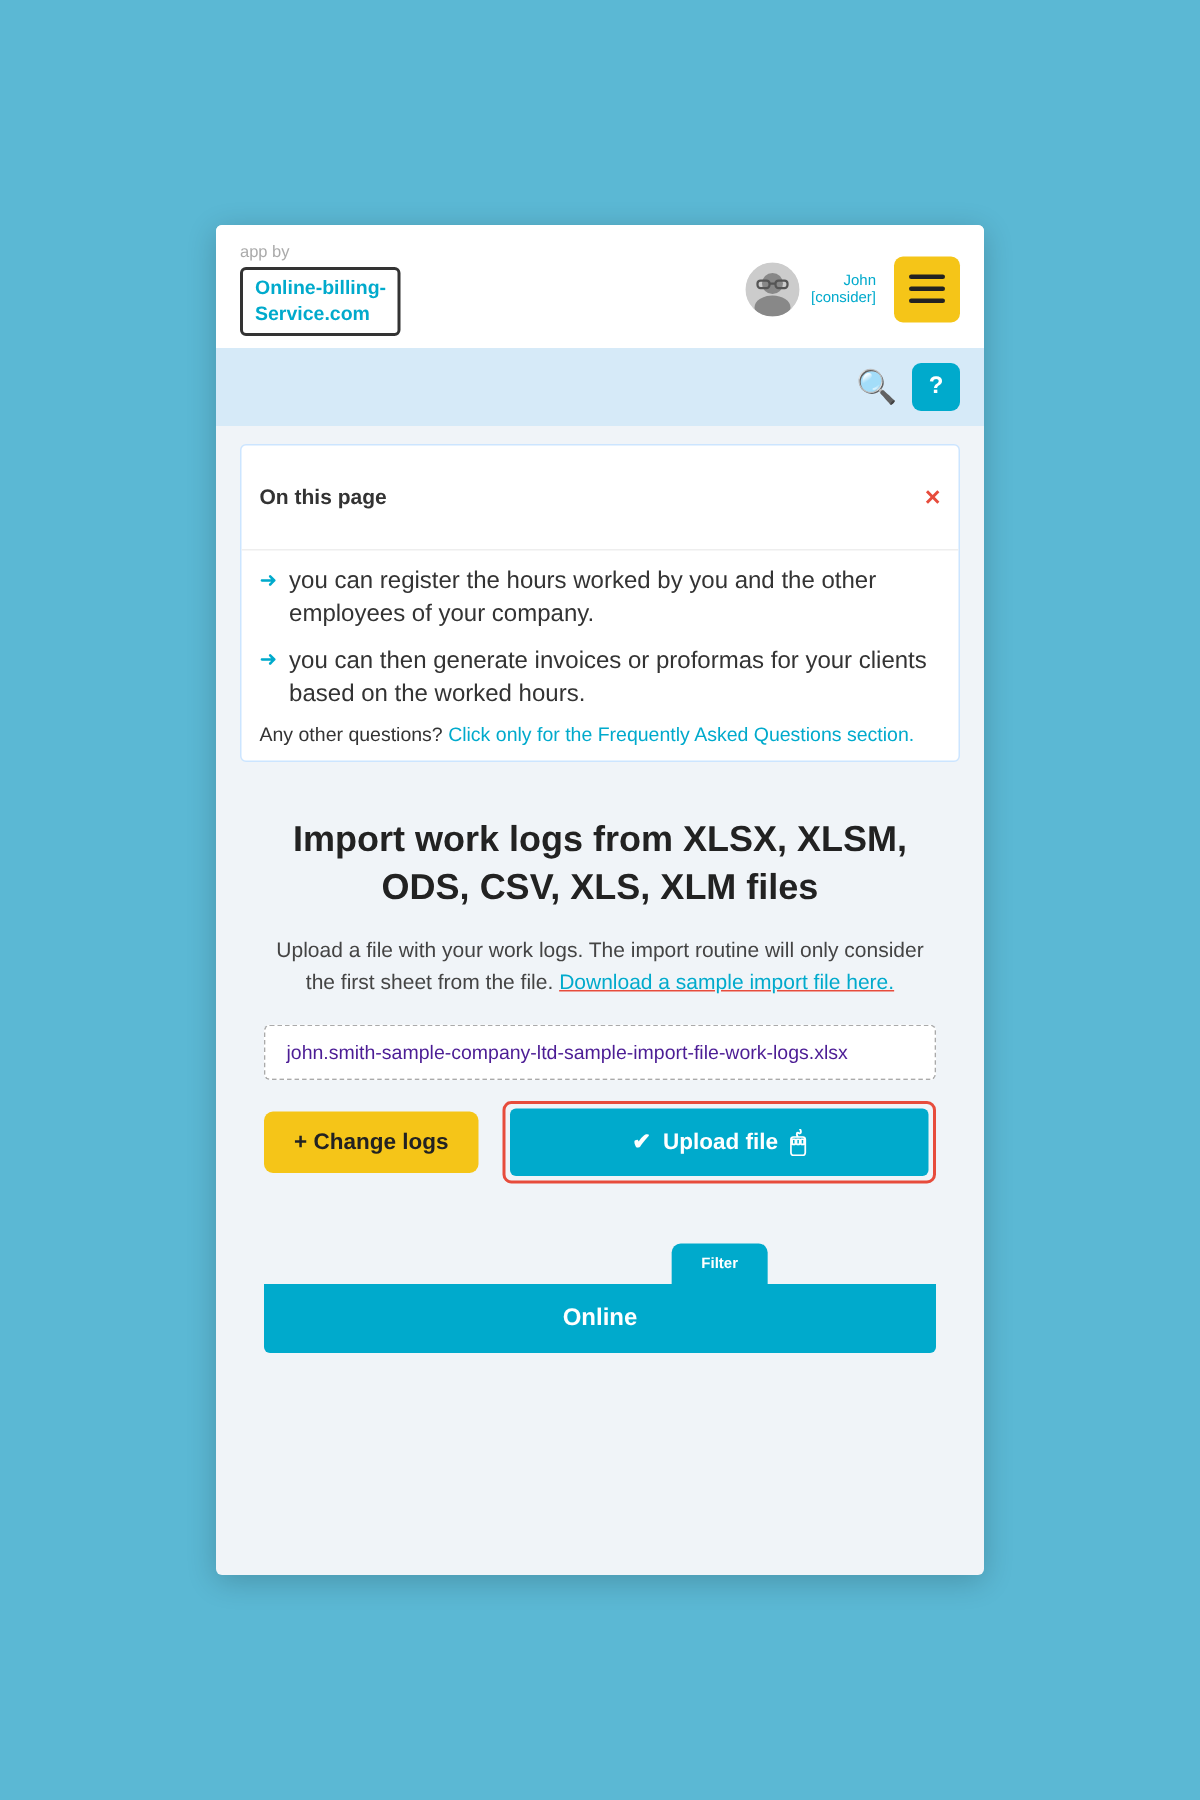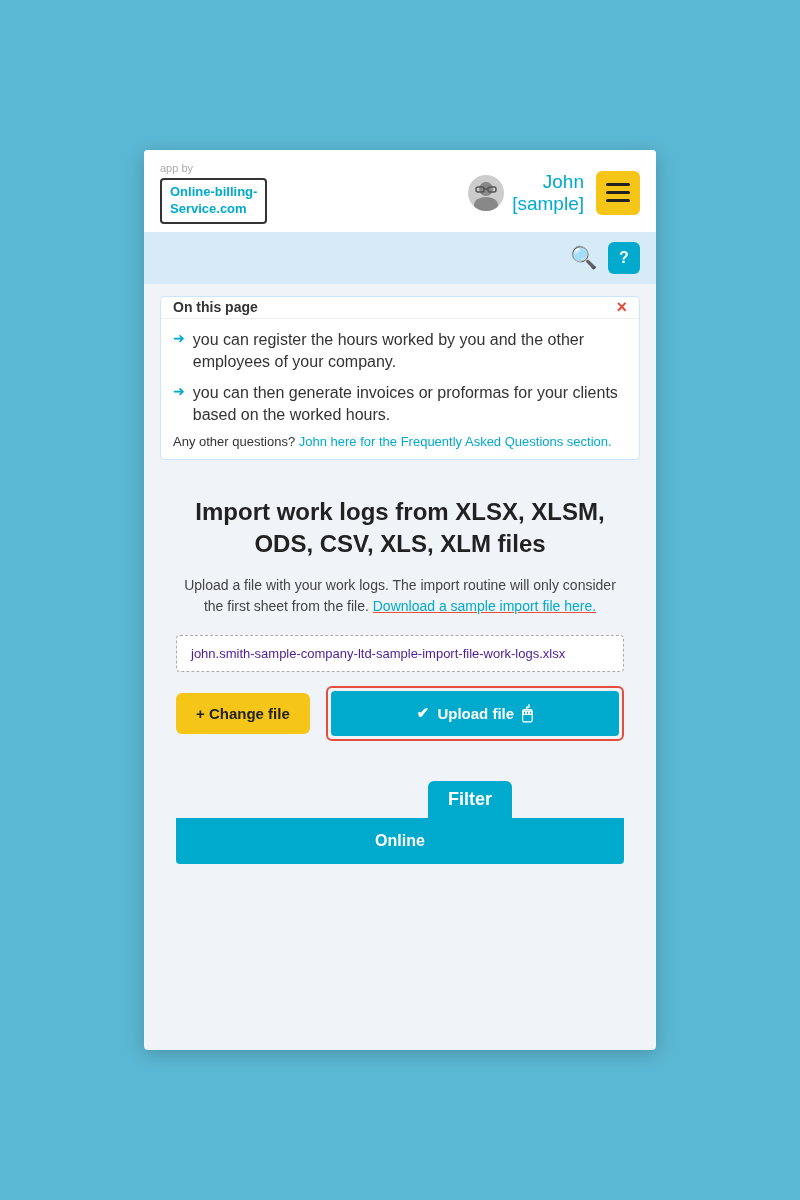--- a/index.html
+++ b/index.html
@@ -63,21 +63,21 @@
       height: 36px;
       background: #ddd;
       border-radius: 50%;
       display: flex;
       align-items: center;
       justify-content: center;
       font-size: 18px;
       overflow: hidden;
     }
     .user-name {
-      font-size: 19px;
+      font-size: 10px;
       color: #00aacc;
       text-align: right;
     }
     .hamburger-btn {
       background: #f5c518;
       border: none;
       border-radius: 6px;
       width: 44px;
       height: 44px;
       display: flex;
@@ -139,21 +139,21 @@
       background: #fff;
       border: 1px solid #cce5ff;
       border-radius: 4px;
       margin: 12px 16px;
       padding: 0;
     }
     .info-box-header {
       display: flex;
       justify-content: space-between;
       align-items: center;
-      padding: 0 12px;
+      padding: 24px 12px;
       border-bottom: 1px solid #eee;
     }
     .info-box-title {
       font-size: 14px;
       font-weight: bold;
       color: #333;
     }
     .close-btn {
       background: none;
       border: none;
@@ -269,21 +269,21 @@
       gap: 8px;
     }
     .cursor-indicator {
       position: relative;
     }
     .filter-btn {
       background: #00aacc;
       border: none;
       border-radius: 6px 6px 0 0;
       padding: 8px 20px;
-      font-size: 18px;
+      font-size: 10px;
       color: #fff;
       font-weight: bold;
       cursor: pointer;
       margin-left: 50%;
       transform: translateX(-50%);
       display: block;
     }
     .online-bar {
       background: #00aacc;
       padding: 14px 20px;
@@ -324,21 +324,21 @@
             <circle cx="18" cy="14" r="7" fill="#888"></circle>
             <ellipse cx="18" cy="30" rx="12" ry="8" fill="#888"></ellipse>
 
             <rect x="8" y="12" width="8" height="5" rx="2" fill="none" stroke="#555" stroke-width="1.5"></rect>
             <rect x="20" y="12" width="8" height="5" rx="2" fill="none" stroke="#555" stroke-width="1.5"></rect>
             <line x1="16" y1="14" x2="20" y2="14" stroke="#555" stroke-width="1.5"></line>
           </svg>
         </div>
         <div class="user-name">
           <div>John</div>
-          <div>[sample]</div>
+          <div>[consider]</div>
         </div>
       </div>
       <button class="hamburger-btn">
         <div class="hamburger-line"></div>
         <div class="hamburger-line"></div>
         <div class="hamburger-line"></div>
       </button>
     </div>
   </div>
 
@@ -362,34 +362,34 @@
     <div class="info-box-content">
       <div class="info-item">
         <span class="arrow-icon">➜</span>
         <span class="info-text">you can register the hours worked by you and the other employees of your company.</span>
       </div>
       <div class="info-item">
         <span class="arrow-icon">➜</span>
         <span class="info-text">you can then generate invoices or proformas for your clients based on the worked hours.</span>
       </div>
       <div class="faq-line">
-        <span>Any other questions? </span><a class="faq-link">John here for the Frequently Asked Questions section.</a>
+        <span>Any other questions? </span><a class="faq-link">Click only for the Frequently Asked Questions section.</a>
       </div>
     </div>
   </div>
 
   <div class="main-content">
     <h1 class="import-title">Import work logs from XLSX, XLSM, ODS, CSV, XLS, XLM files</h1>
     <p class="import-desc">
       <span>Upload a file with your work logs. The import routine will only consider the first sheet from the file.</span>
       <span> </span><a class="download-link">Download a sample import file here.</a>
     </p>
     <div class="file-input-area">john.smith-sample-company-ltd-sample-import-file-work-logs.xlsx</div>
     <div class="file-actions">
-      <button class="change-file-btn">+ Change file</button>
+      <button class="change-file-btn">+ Change logs</button>
       <div class="upload-btn-wrapper">
         <button class="upload-btn cursor-indicator">
           <span>✔</span>
           <span>Upload file</span>
           <span style="font-size:18px">🖱</span>
         </button>
       </div>
     </div>
   </div>
 

